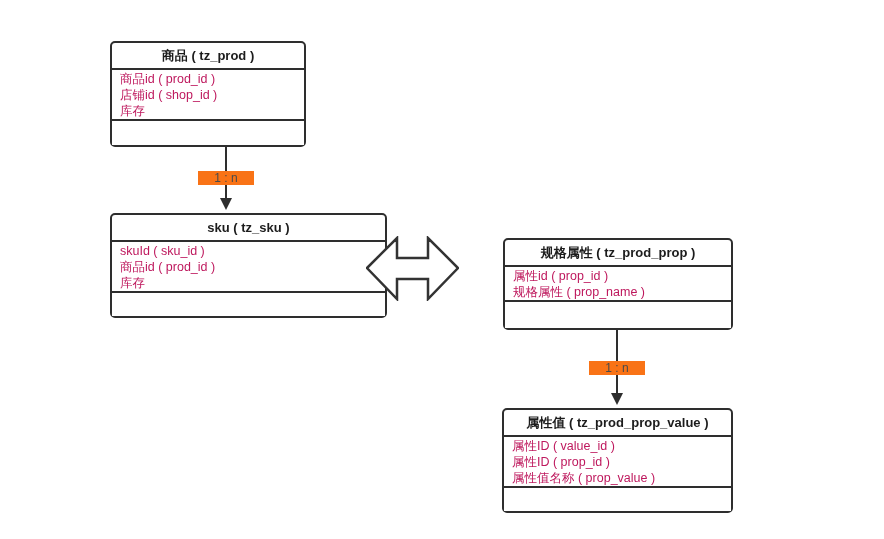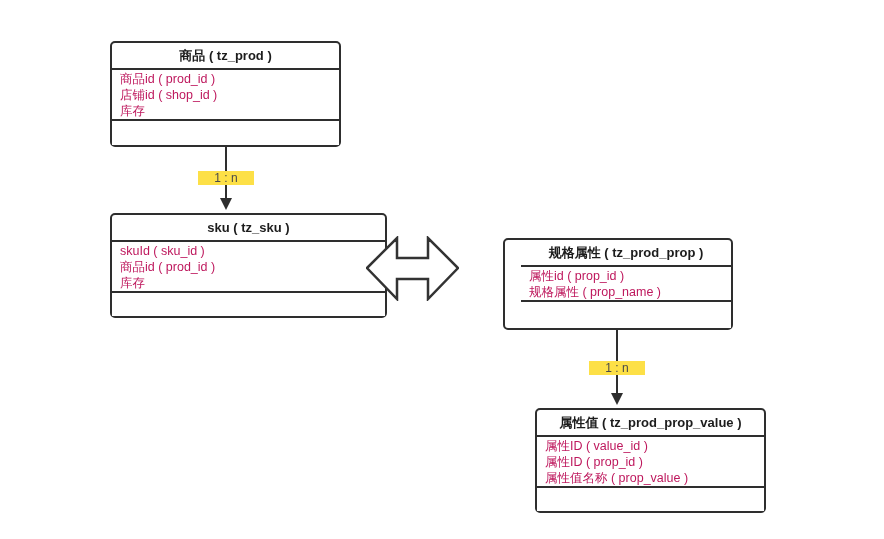--- a/index.html
+++ b/index.html
@@ -58,33 +58,33 @@
     position: absolute;
     overflow: visible;
   }
   .relation-label {
     position: absolute;
     width: 56px;
     text-align: center;
     font-size: 12px;
     line-height: 14px;
     color: #4a4a4a;
-    background: #fde047;
+    background: #f97316;
     white-space: nowrap;
   }
   .double-arrow-svg {
     position: absolute;
   }
 </style>
 </head>
 <body>
 
 <div class="canvas">
 
-  <div class="entity" style="left:110px; top:41px; width:231px; height:106px;">
+  <div class="entity" style="left:110px; top:41px; width:196px; height:106px;">
     <div class="entity-title">商品 ( tz_prod )</div>
     <div class="entity-fields">
       <div class="entity-field">商品id ( prod_id )</div>
       <div class="entity-field">店铺id ( shop_id )</div>
       <div class="entity-field">库存</div>
     </div>
     <div class="entity-footer"></div>
   </div>
 
   <svg class="relation-svg" style="left:218px; top:147px;" width="16" height="64">
@@ -100,36 +100,36 @@
       <div class="entity-field">商品id ( prod_id )</div>
       <div class="entity-field">库存</div>
     </div>
     <div class="entity-footer"></div>
   </div>
 
   <svg class="double-arrow-svg" style="left:366px; top:236px;" width="93" height="65" viewBox="0 0 93 65">
     <polygon points="1,32 31,2 31,22 62,22 62,2 92,32 62,63 62,43 31,43 31,63" fill="#ffffff" stroke="#333333" stroke-width="2.5" stroke-linejoin="miter"></polygon>
   </svg>
 
-  <div class="entity" style="left:503px; top:238px; width:230px; height:92px;padding-left:16px;">
+  <div class="entity" style="left:503px; top:238px; width:230px; height:92px;">
     <div class="entity-title">规格属性 ( tz_prod_prop )</div>
     <div class="entity-fields">
       <div class="entity-field">属性id ( prop_id )</div>
       <div class="entity-field">规格属性 ( prop_name )</div>
     </div>
     <div class="entity-footer"></div>
   </div>
 
   <svg class="relation-svg" style="left:609px; top:330px;" width="16" height="76">
     <line x1="8" y1="0" x2="8" y2="68" stroke="#2e2e2e" stroke-width="2"></line>
     <polygon points="2,63 14,63 8,75" fill="#2e2e2e"></polygon>
   </svg>
   <div class="relation-label" style="left:589px; top:361px;">1 : n</div>
 
-  <div class="entity" style="left:502px; top:408px; width:231px; height:105px;margin-left:33px;">
+  <div class="entity" style="left:502px; top:408px; width:231px; height:105px;">
     <div class="entity-title">属性值 ( tz_prod_prop_value )</div>
     <div class="entity-fields">
       <div class="entity-field">属性ID ( value_id )</div>
       <div class="entity-field">属性ID ( prop_id )</div>
       <div class="entity-field">属性值名称 ( prop_value )</div>
     </div>
     <div class="entity-footer"></div>
   </div>
 
 </div>

